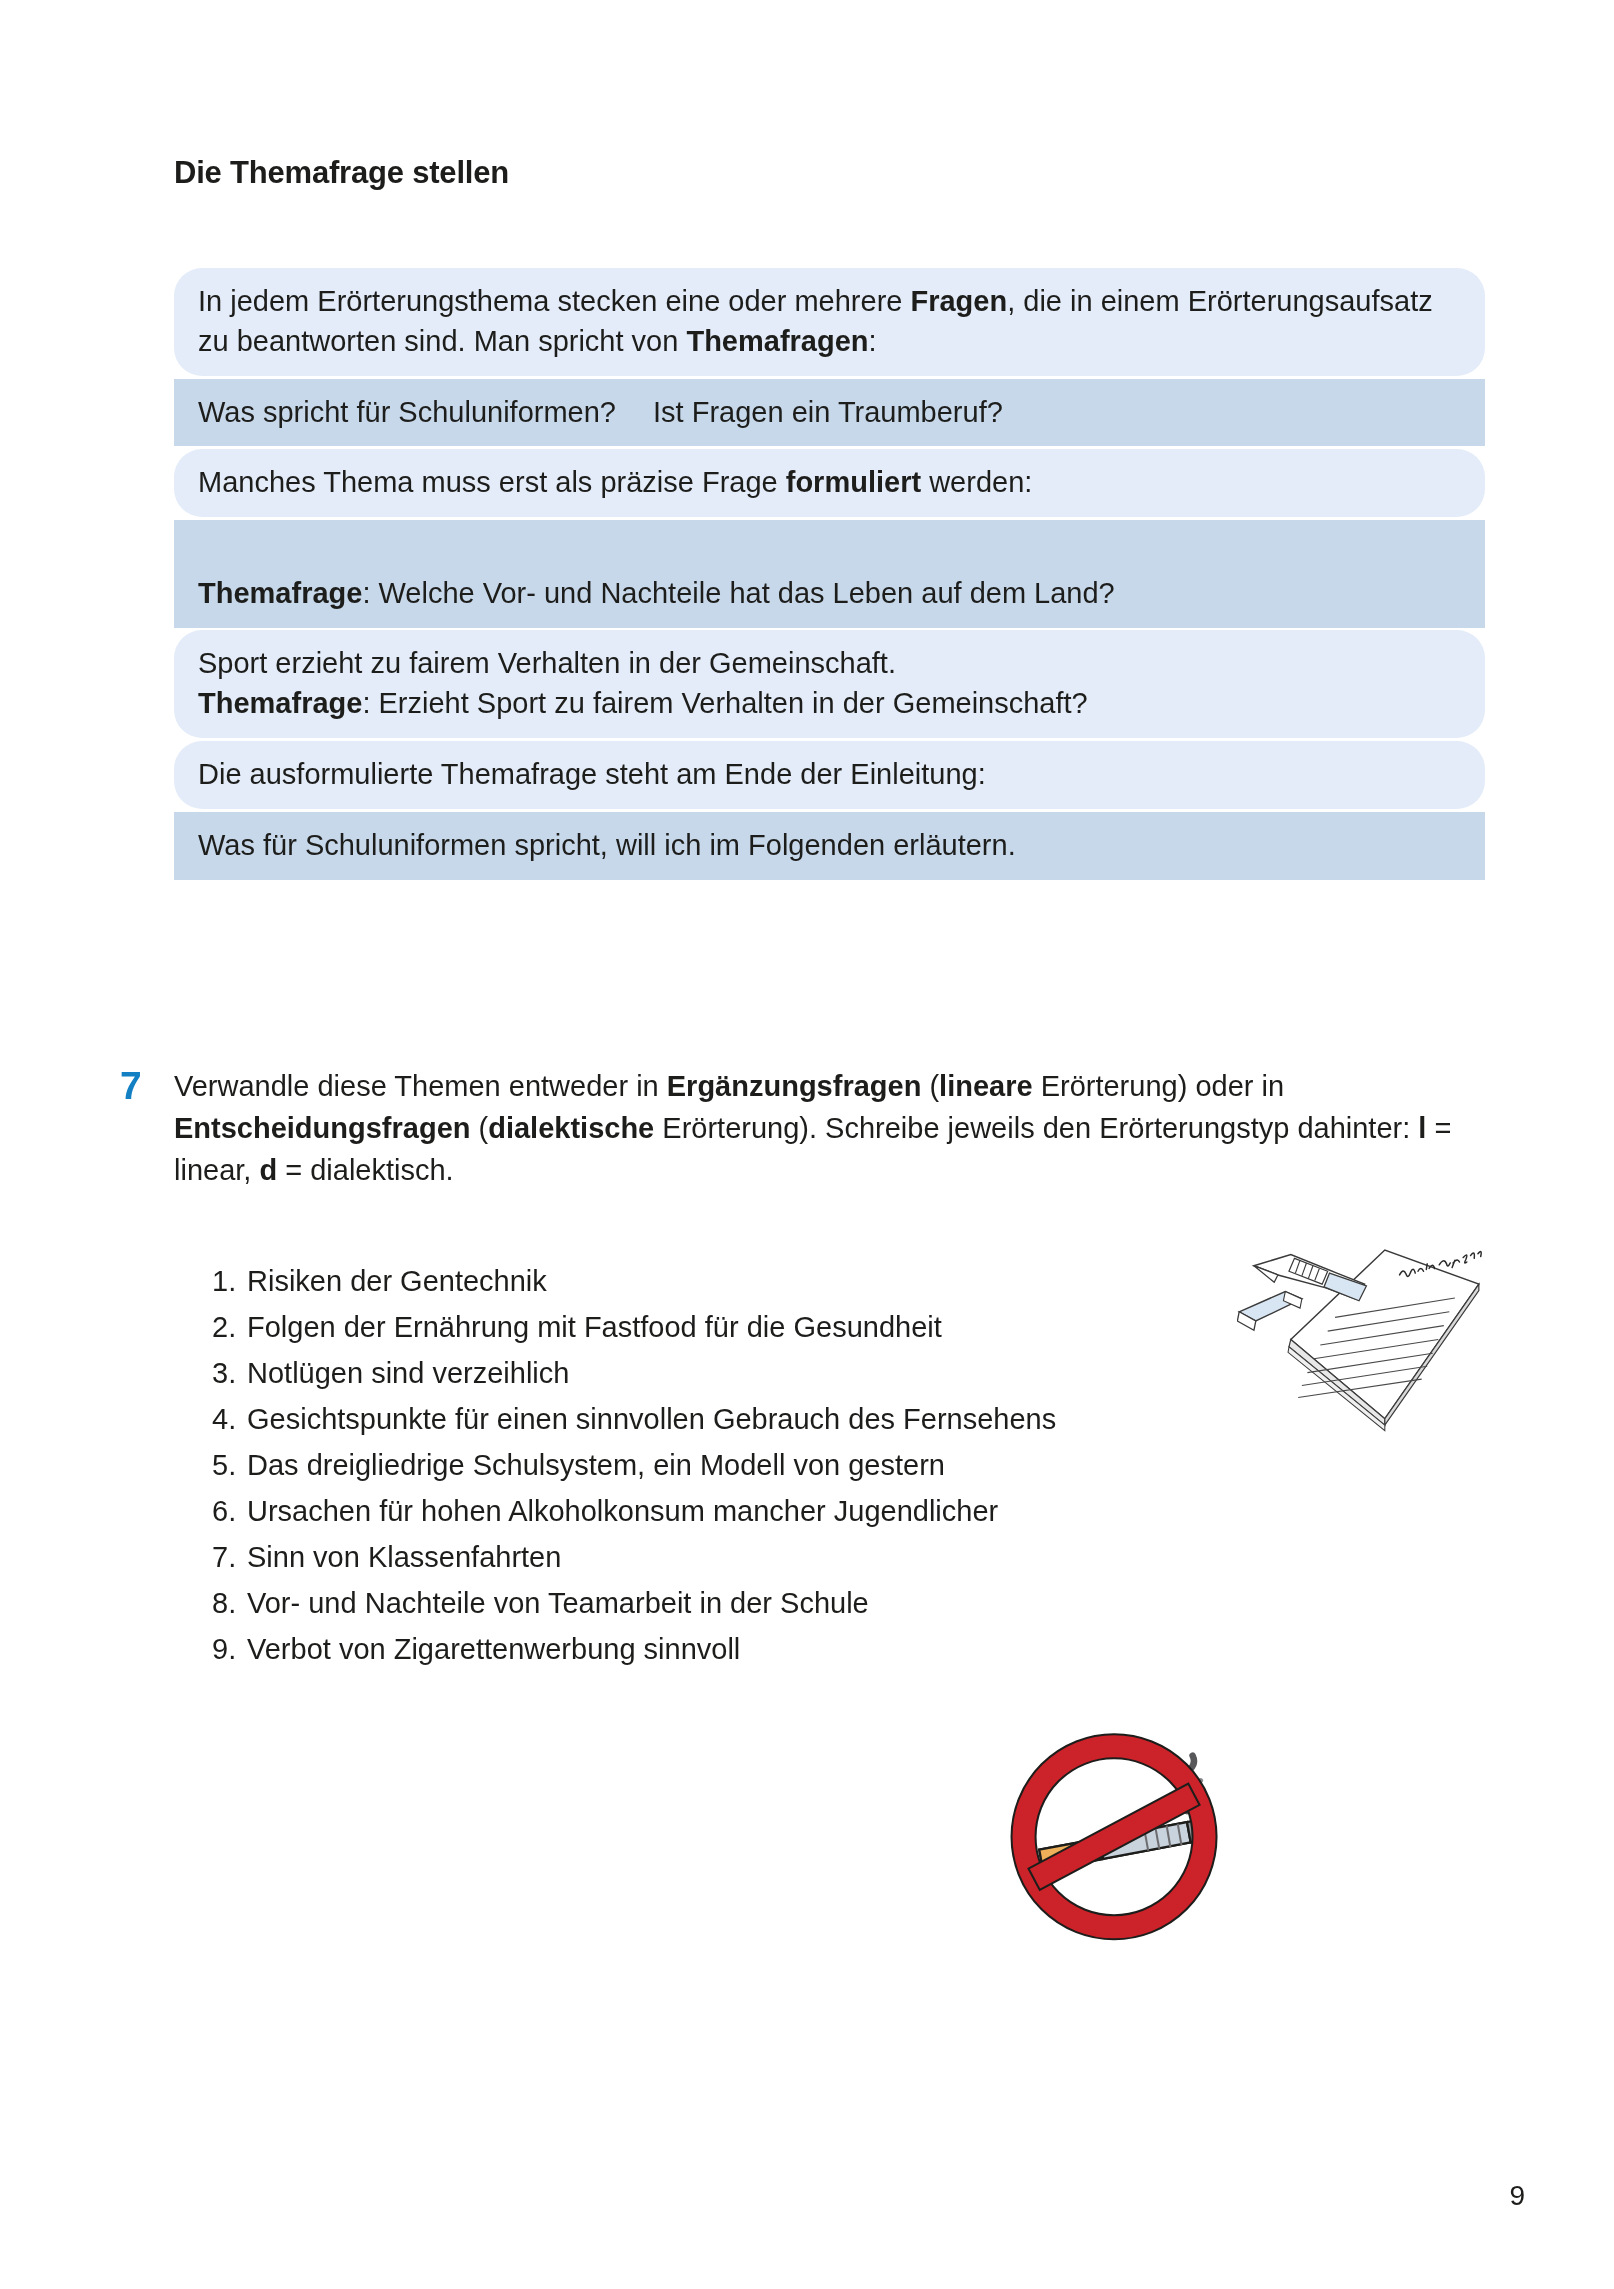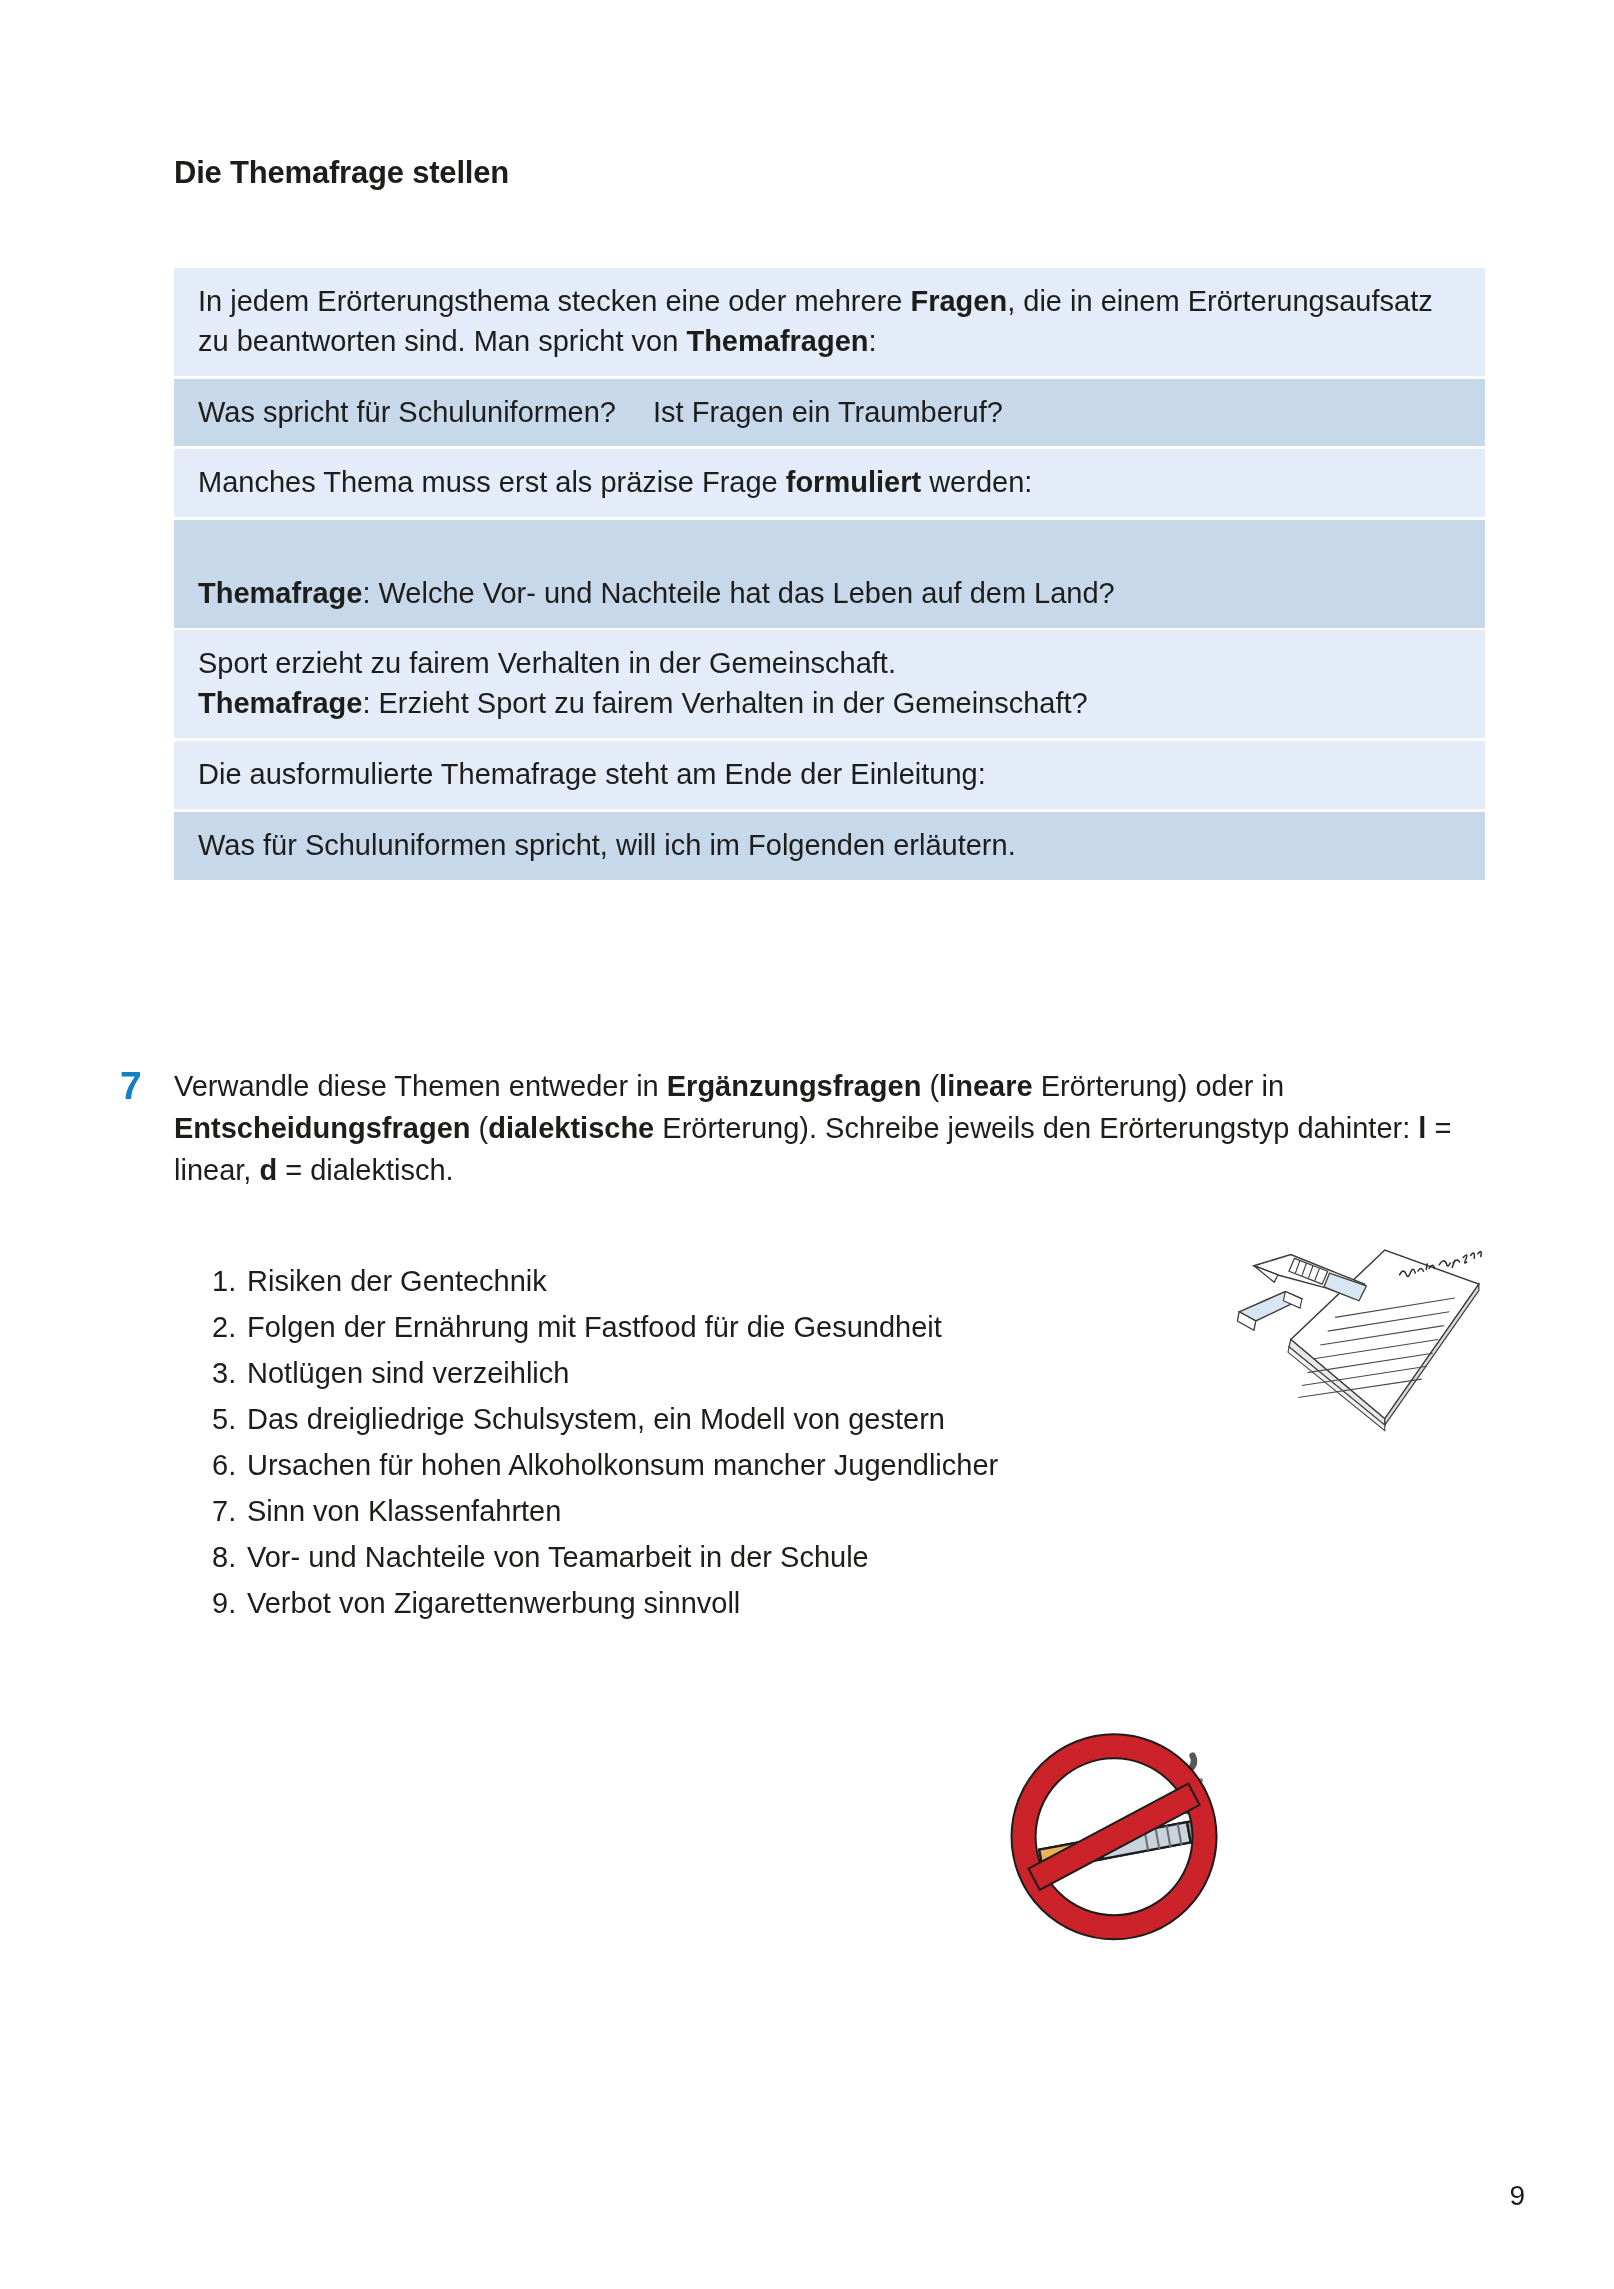--- a/index.html
+++ b/index.html
@@ -42,21 +42,21 @@
     width: 1311px;
   }
   .info-row {
     padding: 13px 24px 14.8px 24px;
     font-size: 29px;
     line-height: 1.38;
     color: #1d1d1b;
     margin-bottom: 2.8px;
   }
   .info-row:last-child { margin-bottom: 0; }
-  .info-row.light { background: #e3ecf8; }
+  .info-row.light { background: #e3ecf8; border-radius: 28px; }
   .info-row.dark  { background: #c7d8ea; }
   .info-row b { font-weight: bold; }
 
   
   .exercise {
     position: absolute;
     left: 120px;
     top: 1066px;
     width: 1366px;
   }
@@ -149,20 +149,21 @@
     <div class="exercise-head">
       <div class="exercise-number">7</div>
       <div class="exercise-text"><span>Verwandle diese Themen entweder in </span><b>Ergänzungsfragen</b><span> (</span><b>lineare</b><span> Erörterung) oder in </span><b>Entscheidungsfragen</b><span> (</span><b>dialektische</b><span> Erörterung). Schreibe jeweils den Erörterungstyp dahinter: </span><b>l</b><span> = linear, </span><b>d</b><span> = dialektisch.</span></div>
     </div>
   </div>
 
   <ul class="topic-list">
       <li class="topic-item"><span class="topic-num">1.</span><span>Risiken der Gentechnik</span></li>
       <li class="topic-item"><span class="topic-num">2.</span><span>Folgen der Ernährung mit Fastfood für die Gesundheit</span></li>
       <li class="topic-item"><span class="topic-num">3.</span><span>Notlügen sind verzeihlich</span></li>
+      <li class="topic-item"><span class="topic-num">4.</span><span>Gesichtspunkte für einen sinnvollen Gebrauch des Fernsehens</span></li>
       <li class="topic-item"><span class="topic-num">5.</span><span>Das dreigliedrige Schulsystem, ein Modell von gestern</span></li>
       <li class="topic-item"><span class="topic-num">6.</span><span>Ursachen für hohen Alkoholkonsum mancher Jugendlicher</span></li>
       <li class="topic-item"><span class="topic-num">7.</span><span>Sinn von Klassenfahrten</span></li>
       <li class="topic-item"><span class="topic-num">8.</span><span>Vor- und Nachteile von Teamarbeit in der Schule</span></li>
       <li class="topic-item"><span class="topic-num">9.</span><span>Verbot von Zigarettenwerbung sinnvoll</span></li>
     </ul>
 
   <div class="notepad">
     <svg viewBox="0 0 290 230" width="268" height="212">
 

